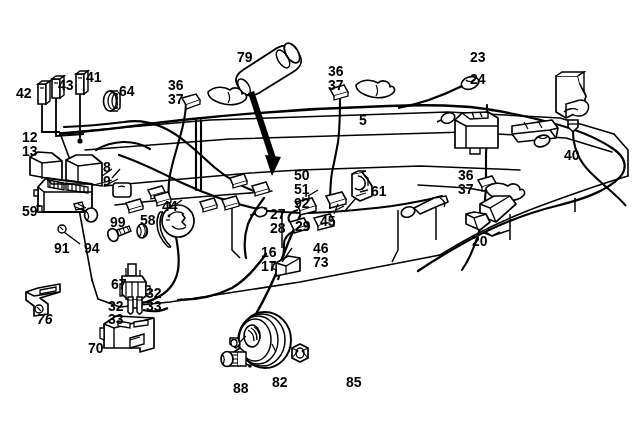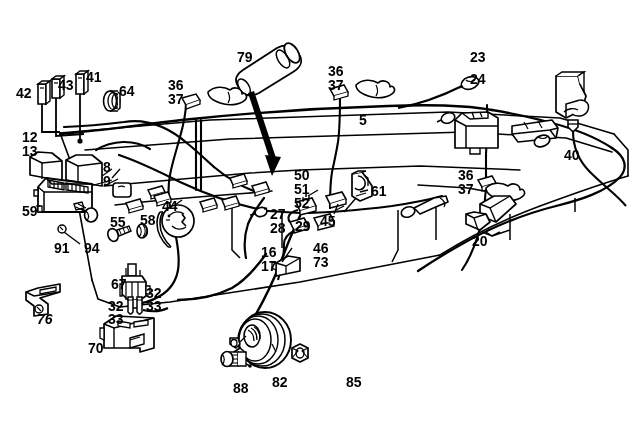--- a/index.html
+++ b/index.html
@@ -497,34 +497,34 @@
   <div class="callout" style="left:359px; top:113px;">5</div>
   <div class="callout" style="left:22px;  top:130px;">12</div>
   <div class="callout" style="left:22px;  top:144px;">13</div>
   <div class="callout" style="left:103px; top:160px;">8</div>
   <div class="callout" style="left:103px; top:174px;">9</div>
   <div class="callout" style="left:564px; top:148px;">40</div>
   <div class="callout" style="left:22px;  top:204px;">59</div>
   <div class="callout" style="left:162px; top:199px;">44</div>
   <div class="callout" style="left:294px; top:168px;">50</div>
   <div class="callout" style="left:294px; top:182px;text-align:center;">51</div>
-  <div class="callout" style="left:294px; top:196px;">52</div>
+  <div class="callout" style="left:294px; top:196px;">92</div>
   <div class="callout" style="left:371px; top:184px;">61</div>
   <div class="callout" style="left:458px; top:168px;">36</div>
   <div class="callout" style="left:458px; top:182px;">37</div>
   <div class="callout" style="left:270px; top:207px;">27</div>
   <div class="callout" style="left:270px; top:221px;text-align:center;">28</div>
   <div class="callout" style="left:320px; top:214px;">45</div>
   <div class="callout" style="left:270px; top:219px;margin-left:25px;">29</div>
   <div class="callout" style="left:313px; top:241px;">46</div>
   <div class="callout" style="left:313px; top:255px;">73</div>
   <div class="callout" style="left:261px; top:245px;">16</div>
   <div class="callout" style="left:261px; top:259px;">17</div>
   <div class="callout" style="left:472px; top:234px;">20</div>
-  <div class="callout" style="left:110px; top:215px;">55</div>
+  <div class="callout" style="left:110px; top:215px;">99</div>
   <div class="callout" style="left:140px; top:213px;">58</div>
   <div class="callout" style="left:54px;  top:241px;">91</div>
   <div class="callout" style="left:84px;  top:241px;">94</div>
   <div class="callout" style="left:111px; top:277px;">67</div>
   <div class="callout" style="left:146px; top:286px;">32</div>
   <div class="callout" style="left:108px; top:299px;">32</div>
   <div class="callout" style="left:146px; top:299px;">33</div>
   <div class="callout" style="left:108px; top:312px;">33</div>
   <div class="callout" style="left:88px;  top:341px;">70</div>
   <div class="callout" style="left:37px;  top:312px;font-style:italic;">76</div>

